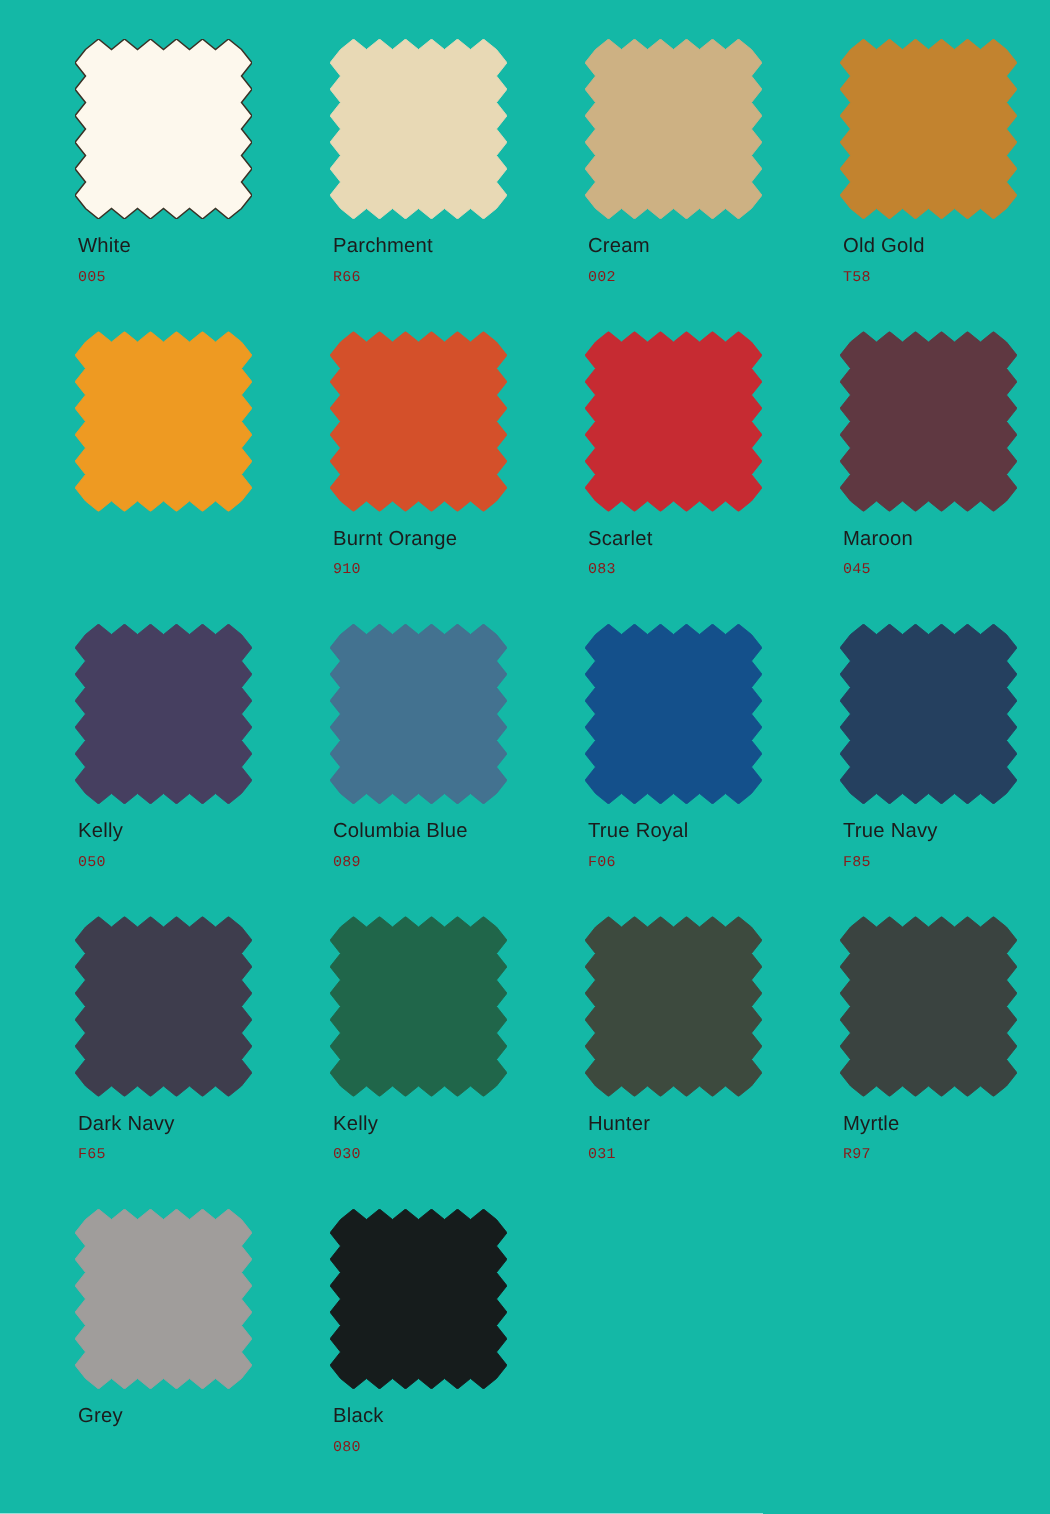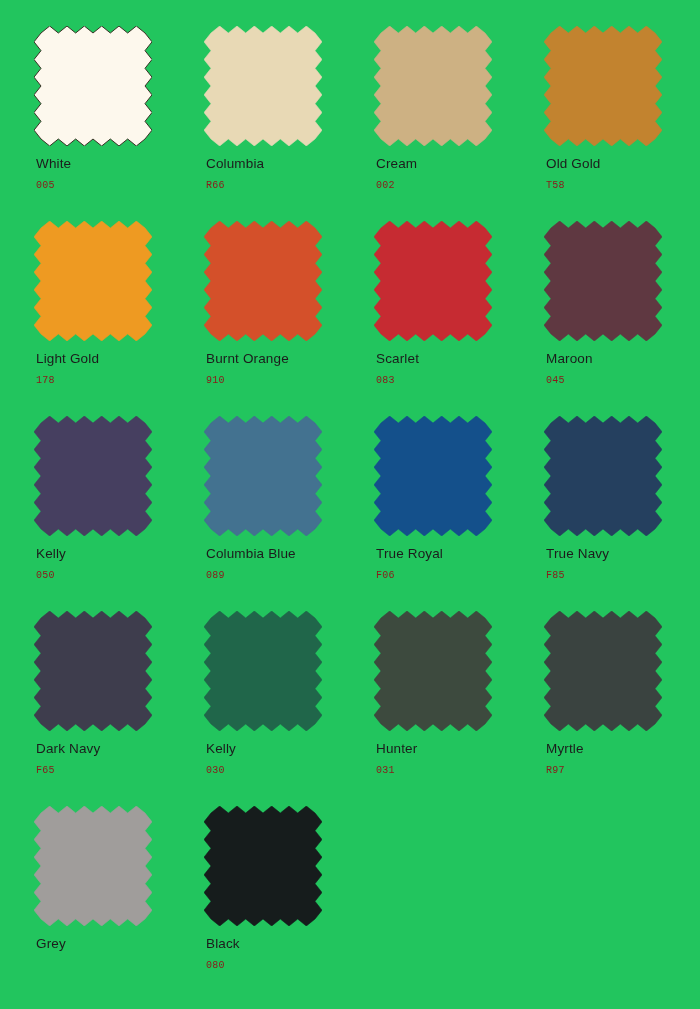--- a/index.html
+++ b/index.html
@@ -13,23 +13,23 @@
     height: 1009px;
     overflow: hidden;
     font-family: "Liberation Sans", sans-serif;
     -webkit-font-smoothing: antialiased;
   }
 
   #swatch-chart {
     position: relative;
     width: 700px;
     height: 1009px;
-    background: #22c55e;
+    background: #14b8a6;
     box-sizing: border-box;
-    padding: 26px 0 0 0;
+    padding: 26px 0 0 16px;
   }
 
   .swatch-grid {
     display: grid;
     grid-template-columns: repeat(4, 170px);
     grid-auto-rows: 195px;
     margin-left: 34px;
     row-gap: 0px;
     column-gap: 0px;
   }
@@ -97,21 +97,21 @@
           <span class="swatch-code">005</span>
         </div>
       </div>
       <div class="swatch-cell">
         <div class="swatch-chip-wrap">
           <svg class="swatch-chip" viewBox="0 0 118 120" width="118" height="120">
             <polygon points="7.00,7.00 15.67,0.00 24.33,7.00 33.00,0.00 41.67,7.00 50.33,0.00 59.00,7.00 67.67,0.00 76.33,7.00 85.00,0.00 93.67,7.00 102.33,0.00 111.00,7.00 118.00,15.83 111.00,24.67 118.00,33.50 111.00,42.33 118.00,51.17 111.00,60.00 118.00,68.83 111.00,77.67 118.00,86.50 111.00,95.33 118.00,104.17 111.00,113.00 102.33,120.00 93.67,113.00 85.00,120.00 76.33,113.00 67.67,120.00 59.00,113.00 50.33,120.00 41.67,113.00 33.00,120.00 24.33,113.00 15.67,120.00 7.00,113.00 0.00,104.17 7.00,95.33 0.00,86.50 7.00,77.67 0.00,68.83 7.00,60.00 0.00,51.17 7.00,42.33 0.00,33.50 7.00,24.67 0.00,15.83" fill="#e8d9b5" stroke="#e8d9b5" stroke-width="0.6" stroke-linejoin="miter"></polygon>
           </svg>
         </div>
         <div class="swatch-label">
-          <span class="swatch-name">Columbia</span>
+          <span class="swatch-name">Parchment</span>
           <span class="swatch-code">R66</span>
         </div>
       </div>
       <div class="swatch-cell">
         <div class="swatch-chip-wrap">
           <svg class="swatch-chip" viewBox="0 0 118 120" width="118" height="120">
             <polygon points="7.00,7.00 15.67,0.00 24.33,7.00 33.00,0.00 41.67,7.00 50.33,0.00 59.00,7.00 67.67,0.00 76.33,7.00 85.00,0.00 93.67,7.00 102.33,0.00 111.00,7.00 118.00,15.83 111.00,24.67 118.00,33.50 111.00,42.33 118.00,51.17 111.00,60.00 118.00,68.83 111.00,77.67 118.00,86.50 111.00,95.33 118.00,104.17 111.00,113.00 102.33,120.00 93.67,113.00 85.00,120.00 76.33,113.00 67.67,120.00 59.00,113.00 50.33,120.00 41.67,113.00 33.00,120.00 24.33,113.00 15.67,120.00 7.00,113.00 0.00,104.17 7.00,95.33 0.00,86.50 7.00,77.67 0.00,68.83 7.00,60.00 0.00,51.17 7.00,42.33 0.00,33.50 7.00,24.67 0.00,15.83" fill="#cdb183" stroke="#cdb183" stroke-width="0.6" stroke-linejoin="miter"></polygon>
           </svg>
         </div>
         <div class="swatch-label">
@@ -129,24 +129,20 @@
           <span class="swatch-name">Old Gold</span>
           <span class="swatch-code">T58</span>
         </div>
       </div>
       <div class="swatch-cell">
         <div class="swatch-chip-wrap">
           <svg class="swatch-chip" viewBox="0 0 118 120" width="118" height="120">
             <polygon points="7.00,7.00 15.67,0.00 24.33,7.00 33.00,0.00 41.67,7.00 50.33,0.00 59.00,7.00 67.67,0.00 76.33,7.00 85.00,0.00 93.67,7.00 102.33,0.00 111.00,7.00 118.00,15.83 111.00,24.67 118.00,33.50 111.00,42.33 118.00,51.17 111.00,60.00 118.00,68.83 111.00,77.67 118.00,86.50 111.00,95.33 118.00,104.17 111.00,113.00 102.33,120.00 93.67,113.00 85.00,120.00 76.33,113.00 67.67,120.00 59.00,113.00 50.33,120.00 41.67,113.00 33.00,120.00 24.33,113.00 15.67,120.00 7.00,113.00 0.00,104.17 7.00,95.33 0.00,86.50 7.00,77.67 0.00,68.83 7.00,60.00 0.00,51.17 7.00,42.33 0.00,33.50 7.00,24.67 0.00,15.83" fill="#ee9a22" stroke="#ee9a22" stroke-width="0.6" stroke-linejoin="miter"></polygon>
           </svg>
         </div>
-        <div class="swatch-label">
-          <span class="swatch-name">Light Gold</span>
-          <span class="swatch-code">178</span>
-        </div>
       </div>
       <div class="swatch-cell">
         <div class="swatch-chip-wrap">
           <svg class="swatch-chip" viewBox="0 0 118 120" width="118" height="120">
             <polygon points="7.00,7.00 15.67,0.00 24.33,7.00 33.00,0.00 41.67,7.00 50.33,0.00 59.00,7.00 67.67,0.00 76.33,7.00 85.00,0.00 93.67,7.00 102.33,0.00 111.00,7.00 118.00,15.83 111.00,24.67 118.00,33.50 111.00,42.33 118.00,51.17 111.00,60.00 118.00,68.83 111.00,77.67 118.00,86.50 111.00,95.33 118.00,104.17 111.00,113.00 102.33,120.00 93.67,113.00 85.00,120.00 76.33,113.00 67.67,120.00 59.00,113.00 50.33,120.00 41.67,113.00 33.00,120.00 24.33,113.00 15.67,120.00 7.00,113.00 0.00,104.17 7.00,95.33 0.00,86.50 7.00,77.67 0.00,68.83 7.00,60.00 0.00,51.17 7.00,42.33 0.00,33.50 7.00,24.67 0.00,15.83" fill="#d4502a" stroke="#d4502a" stroke-width="0.6" stroke-linejoin="miter"></polygon>
           </svg>
         </div>
         <div class="swatch-label">
           <span class="swatch-name">Burnt Orange</span>
           <span class="swatch-code">910</span>

